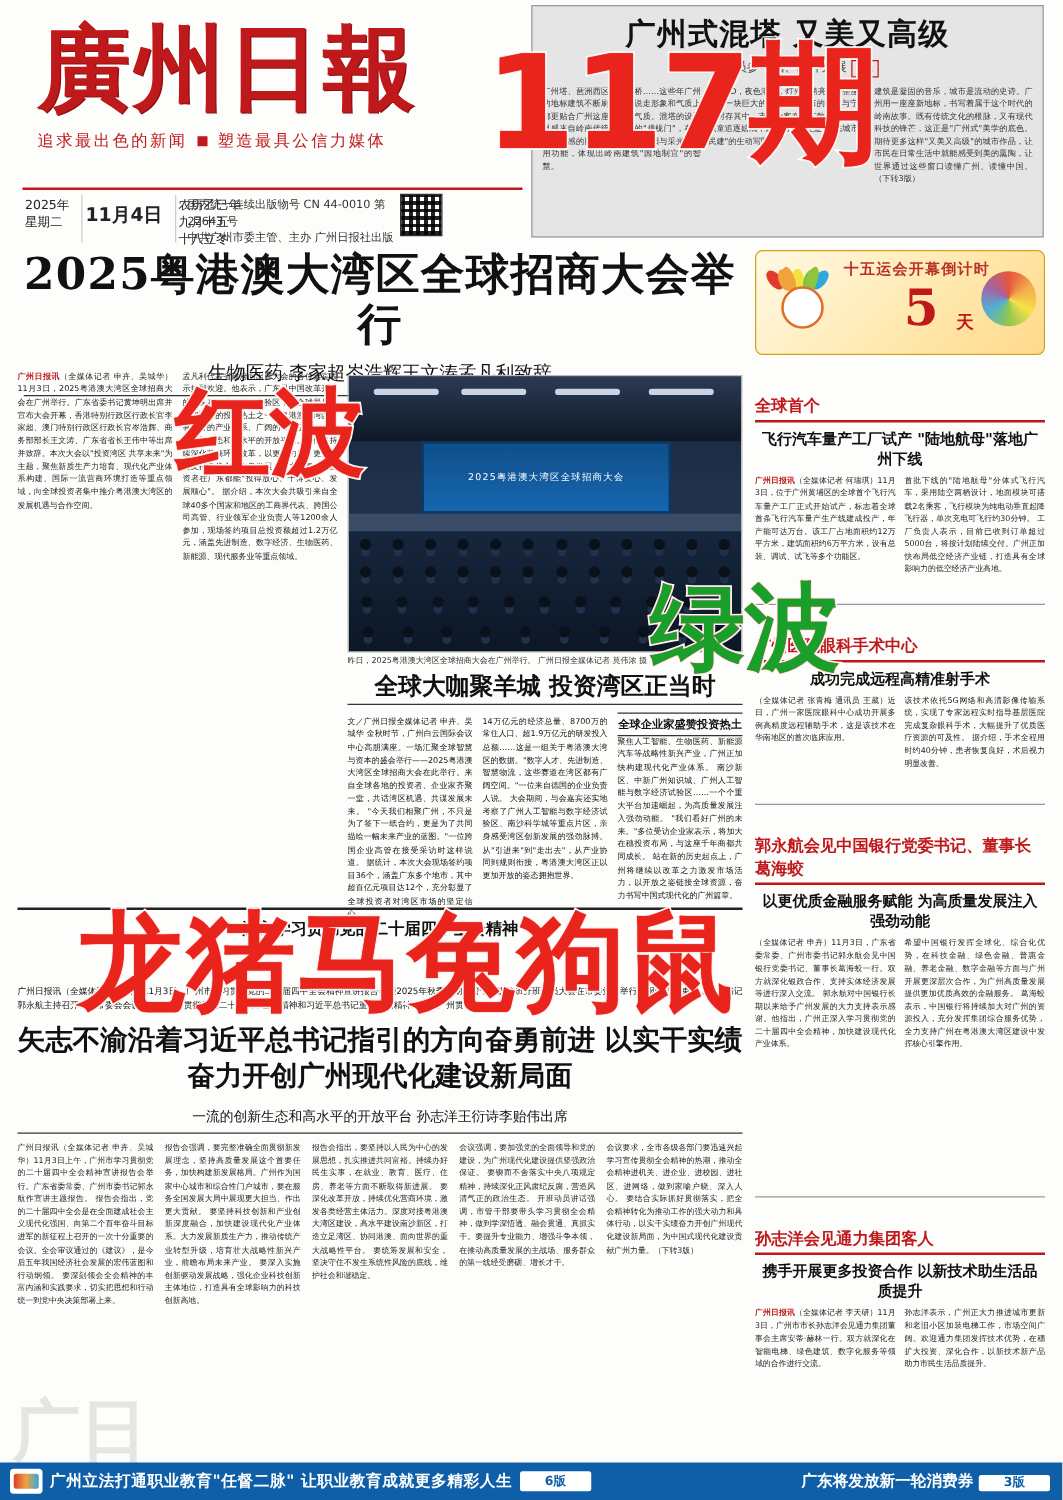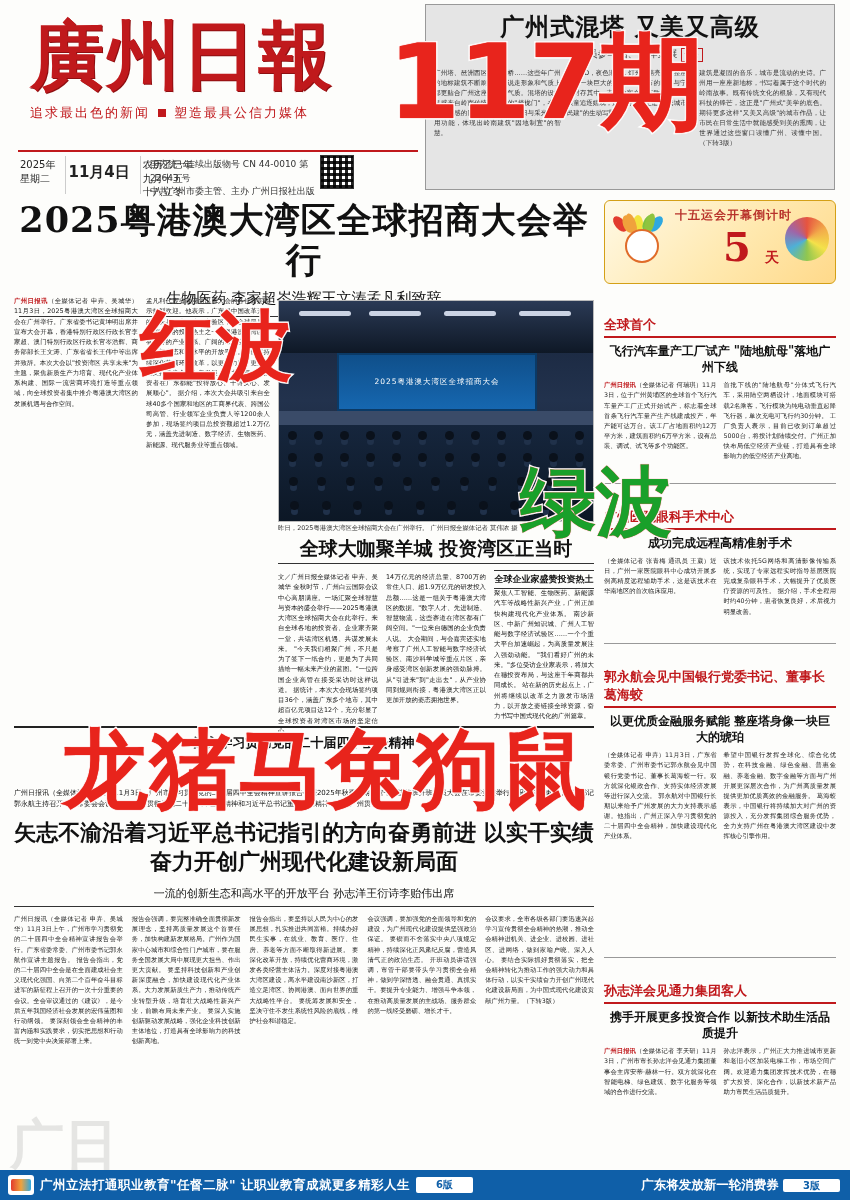--- a/index.html
+++ b/index.html
@@ -343,21 +343,21 @@
       <div class="r-col">该技术依托5G网络和高清影像传输系统，实现了专家远程实时指导基层医院完成复杂眼科手术，大幅提升了优质医疗资源的可及性。
 
 据介绍，手术全程用时约40分钟，患者恢复良好，术后视力明显改善。</div>
     </div>
   </div>
 
   <div class="r-sec" style="top:636px;">
     <div class="hr-thin"></div>
     <div class="r-kicker">郭永航会见中国银行党委书记、董事长葛海蛟</div>
     <div class="r-title">以更优质金融服务赋能
-整座塔身像一块巨大的琥珀</div>
+为高质量发展注入强劲动能</div>
     <div class="r-cols">
       <div class="r-col">（全媒体记者 申卉）11月3日，广东省委常委、广州市委书记郭永航会见中国银行党委书记、董事长葛海蛟一行。双方就深化银政合作、支持实体经济发展等进行深入交流。
 
 郭永航对中国银行长期以来给予广州发展的大力支持表示感谢。他指出，广州正深入学习贯彻党的二十届四中全会精神，加快建设现代化产业体系。</div>
       <div class="r-col">希望中国银行发挥全球化、综合化优势，在科技金融、绿色金融、普惠金融、养老金融、数字金融等方面与广州开展更深层次合作，为广州高质量发展提供更加优质高效的金融服务。
 
 葛海蛟表示，中国银行将持续加大对广州的资源投入，充分发挥集团综合服务优势，全力支持广州在粤港澳大湾区建设中发挥核心引擎作用。</div>
     </div>
   </div>
 

